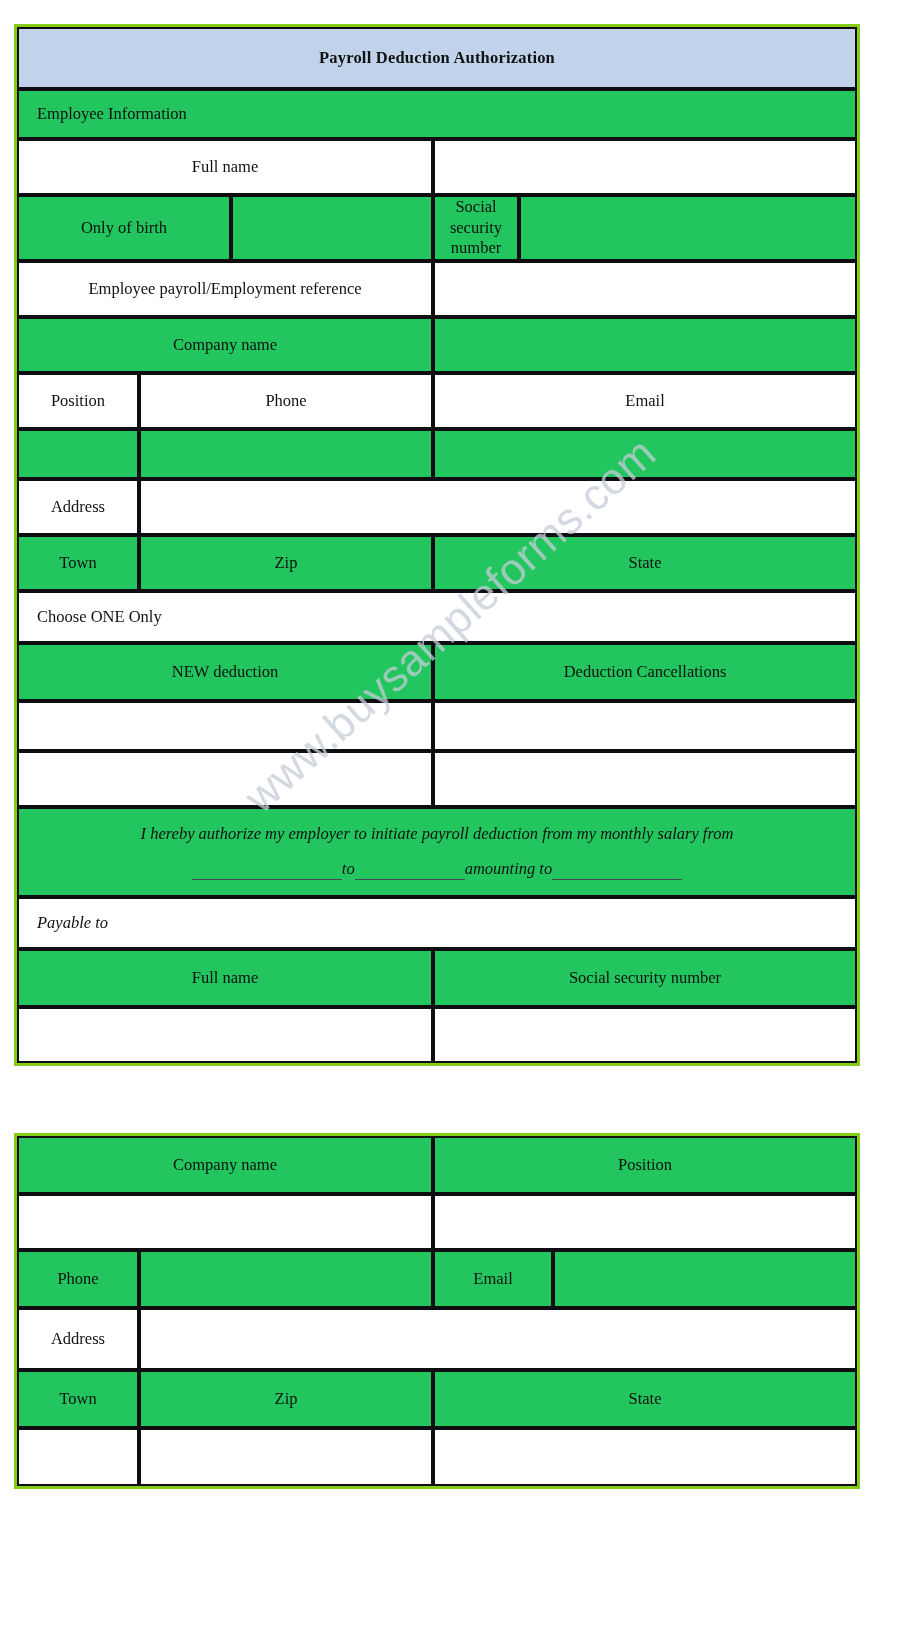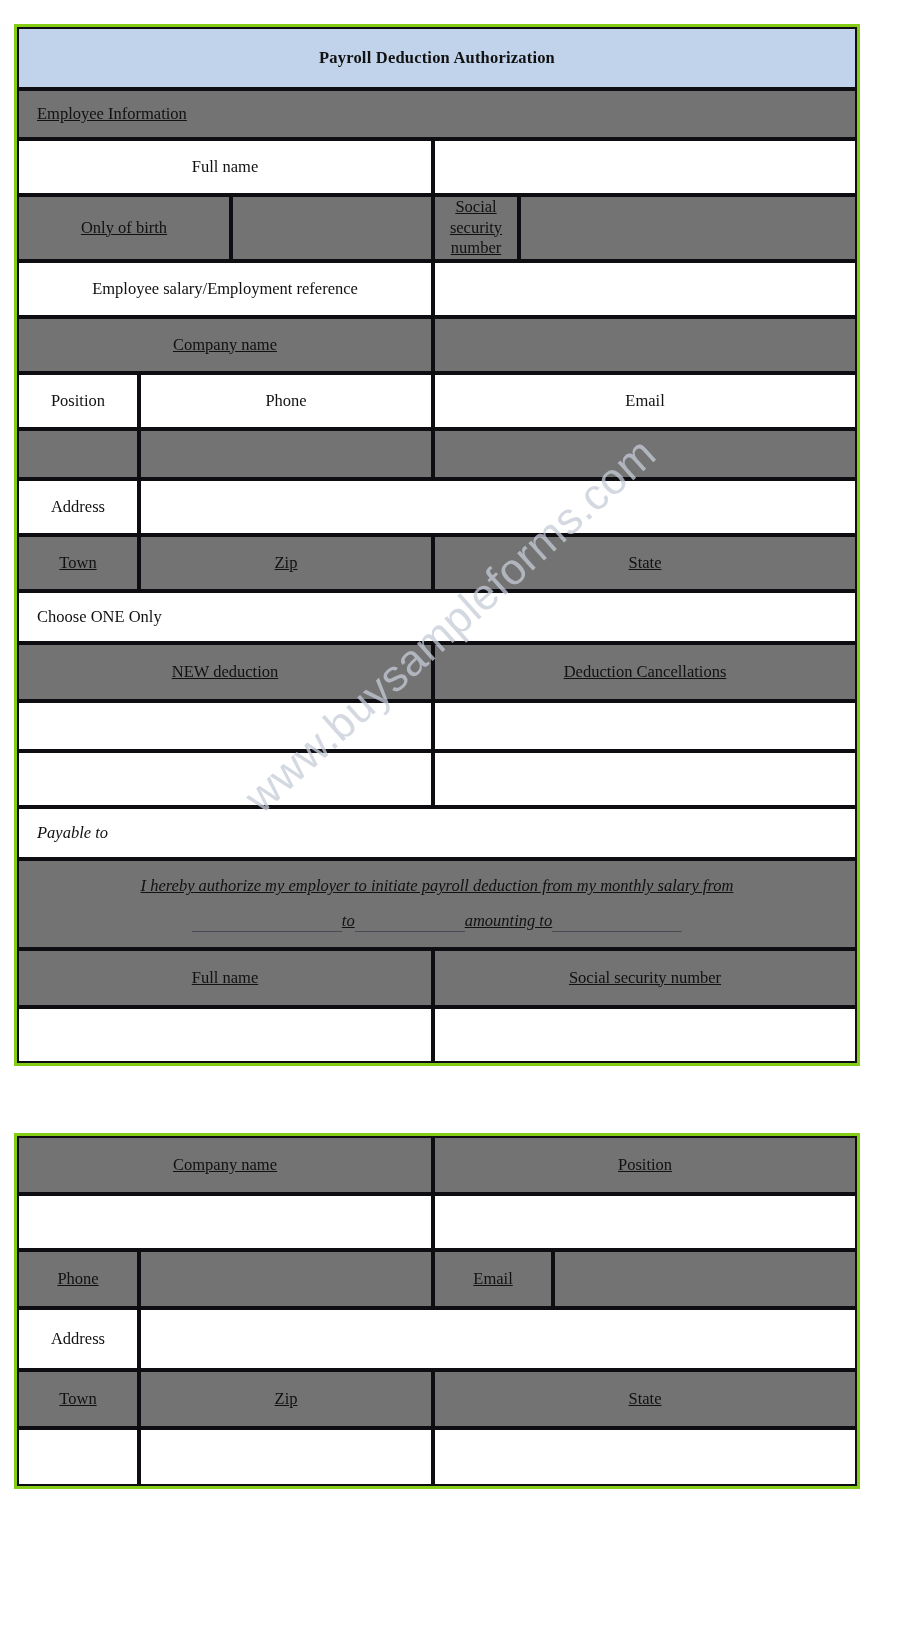--- a/index.html
+++ b/index.html
@@ -67,21 +67,21 @@
   .form-table td {
     border: 2px solid #0d0d12;
     text-align: center;
     vertical-align: middle;
     font-size: 16.5px;
     padding: 0 6px;
     background: #ffffff;
     line-height: 1.25;
   }
 
-  td.shade { background: #737373; text-decoration: underline; }
+  td.shade { background: #22c55e; }
   td.head  { background: #c0d3ea; }
   td.plain { background: #ffffff; }
 
   td.left {
     text-align: left;
     padding-left: 18px;
   }
 
   .title-cell {
     font-weight: bold;
@@ -151,21 +151,21 @@
     </tr>
 
     <tr>
       <td class="shade" colspan="2" style="height:52px">Only of birth</td>
       <td class="shade"></td>
       <td class="shade" colspan="1" style="width:212px">Social security number</td>
       <td class="shade"></td>
     </tr>
 
     <tr>
-      <td class="plain" colspan="3" style="height:52px">Employee salary/Employment reference</td>
+      <td class="plain" colspan="3" style="height:52px">Employee payroll/Employment reference</td>
       <td class="plain" colspan="2"></td>
     </tr>
 
     <tr>
       <td class="shade" colspan="3" style="height:52px">Company name</td>
       <td class="shade" colspan="2"></td>
     </tr>
 
     <tr>
       <td class="plain" colspan="1" style="height:52px">Position</td>
@@ -199,31 +199,31 @@
       <td class="shade" colspan="2">Deduction Cancellations</td>
     </tr>
     <tr>
       <td class="plain" colspan="3" style="height:46px"></td>
       <td class="plain" colspan="2"></td>
     </tr>
 
     <tr>
       <td class="plain" colspan="3" style="height:52px"></td>
       <td class="plain" colspan="2"></td>
-    </tr>
-
-    <tr>
-      <td class="plain left payable-cell" colspan="5" style="height:48px">Payable to</td>
     </tr>
 
     <tr>
       <td class="shade auth-cell" colspan="5" style="height:86px">
         <span class="auth-line1">I hereby authorize my employer to initiate payroll deduction from my monthly salary from</span>
         <span class="auth-line2"><span class="blank blank-a"></span><span>to</span><span class="blank blank-b"></span><span>amounting to</span><span class="blank blank-c"></span></span>
       </td>
+    </tr>
+
+    <tr>
+      <td class="plain left payable-cell" colspan="5" style="height:48px">Payable to</td>
     </tr>
 
     <tr>
       <td class="shade" colspan="3" style="height:54px">Full name</td>
       <td class="shade" colspan="2">Social security number</td>
     </tr>
     <tr>
       <td class="plain" colspan="3" style="height:52px"></td>
       <td class="plain" colspan="2"></td>
     </tr>

